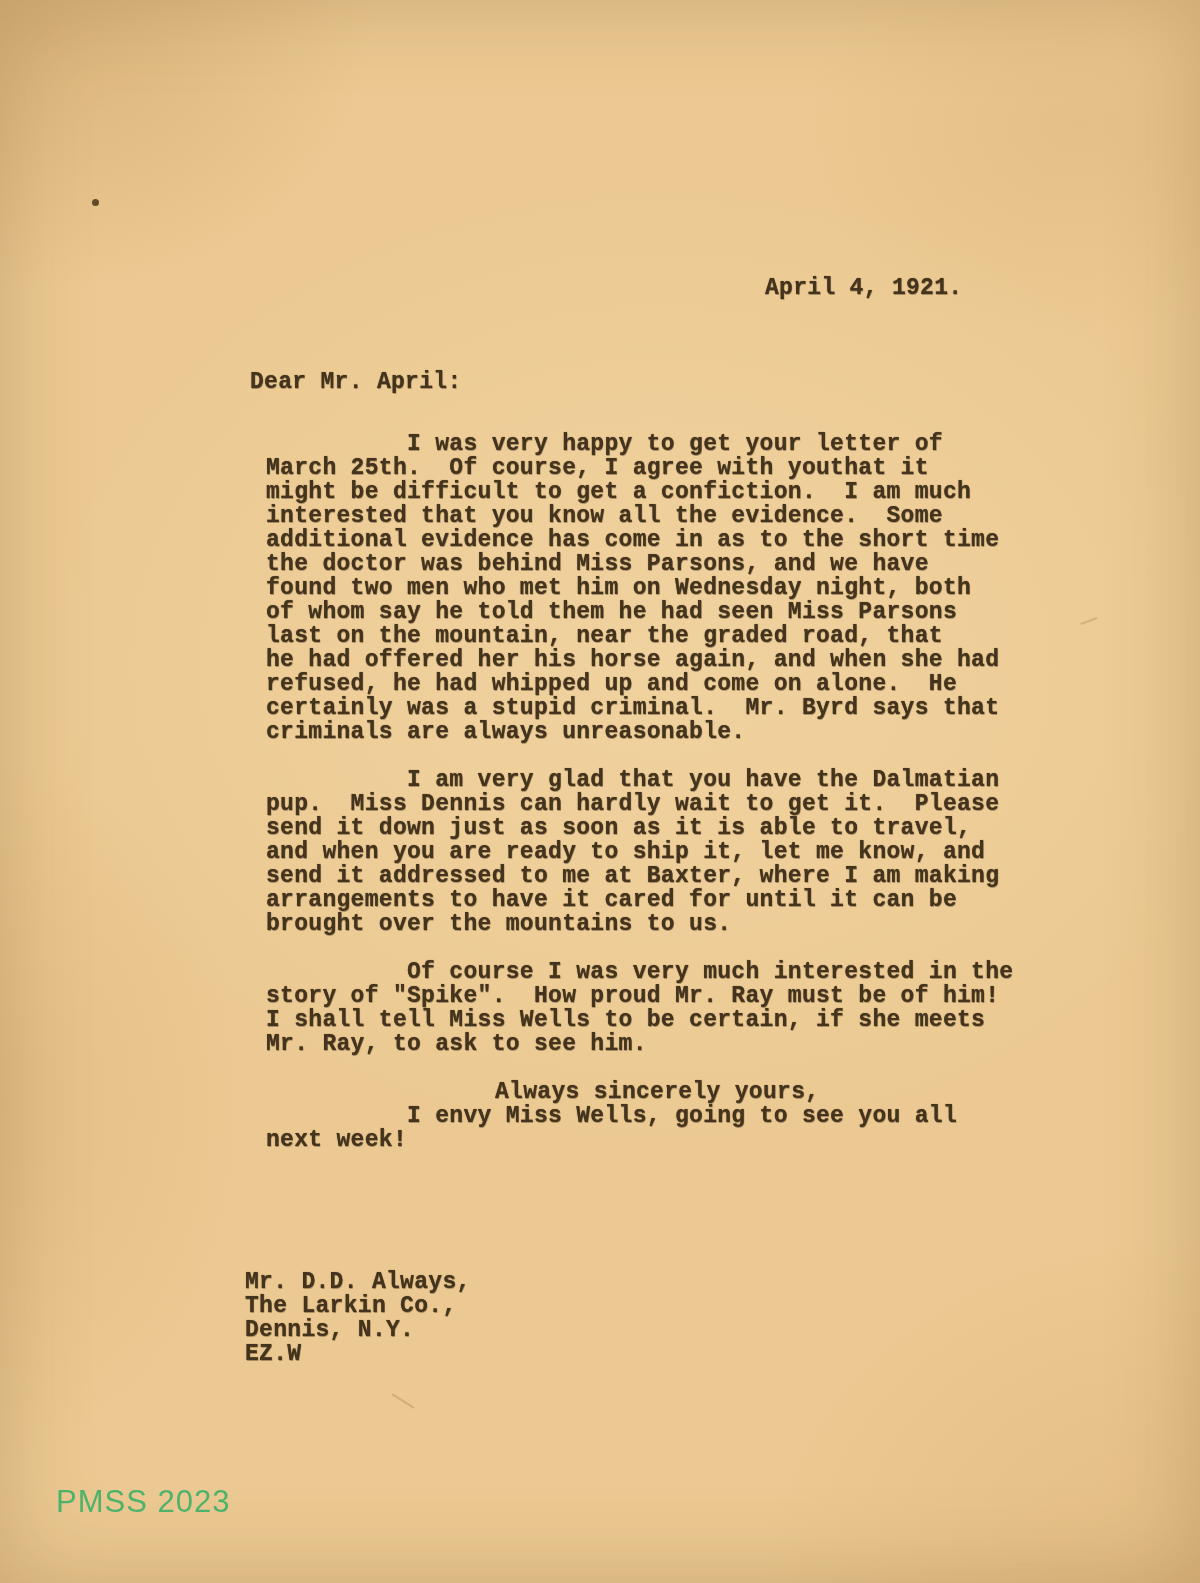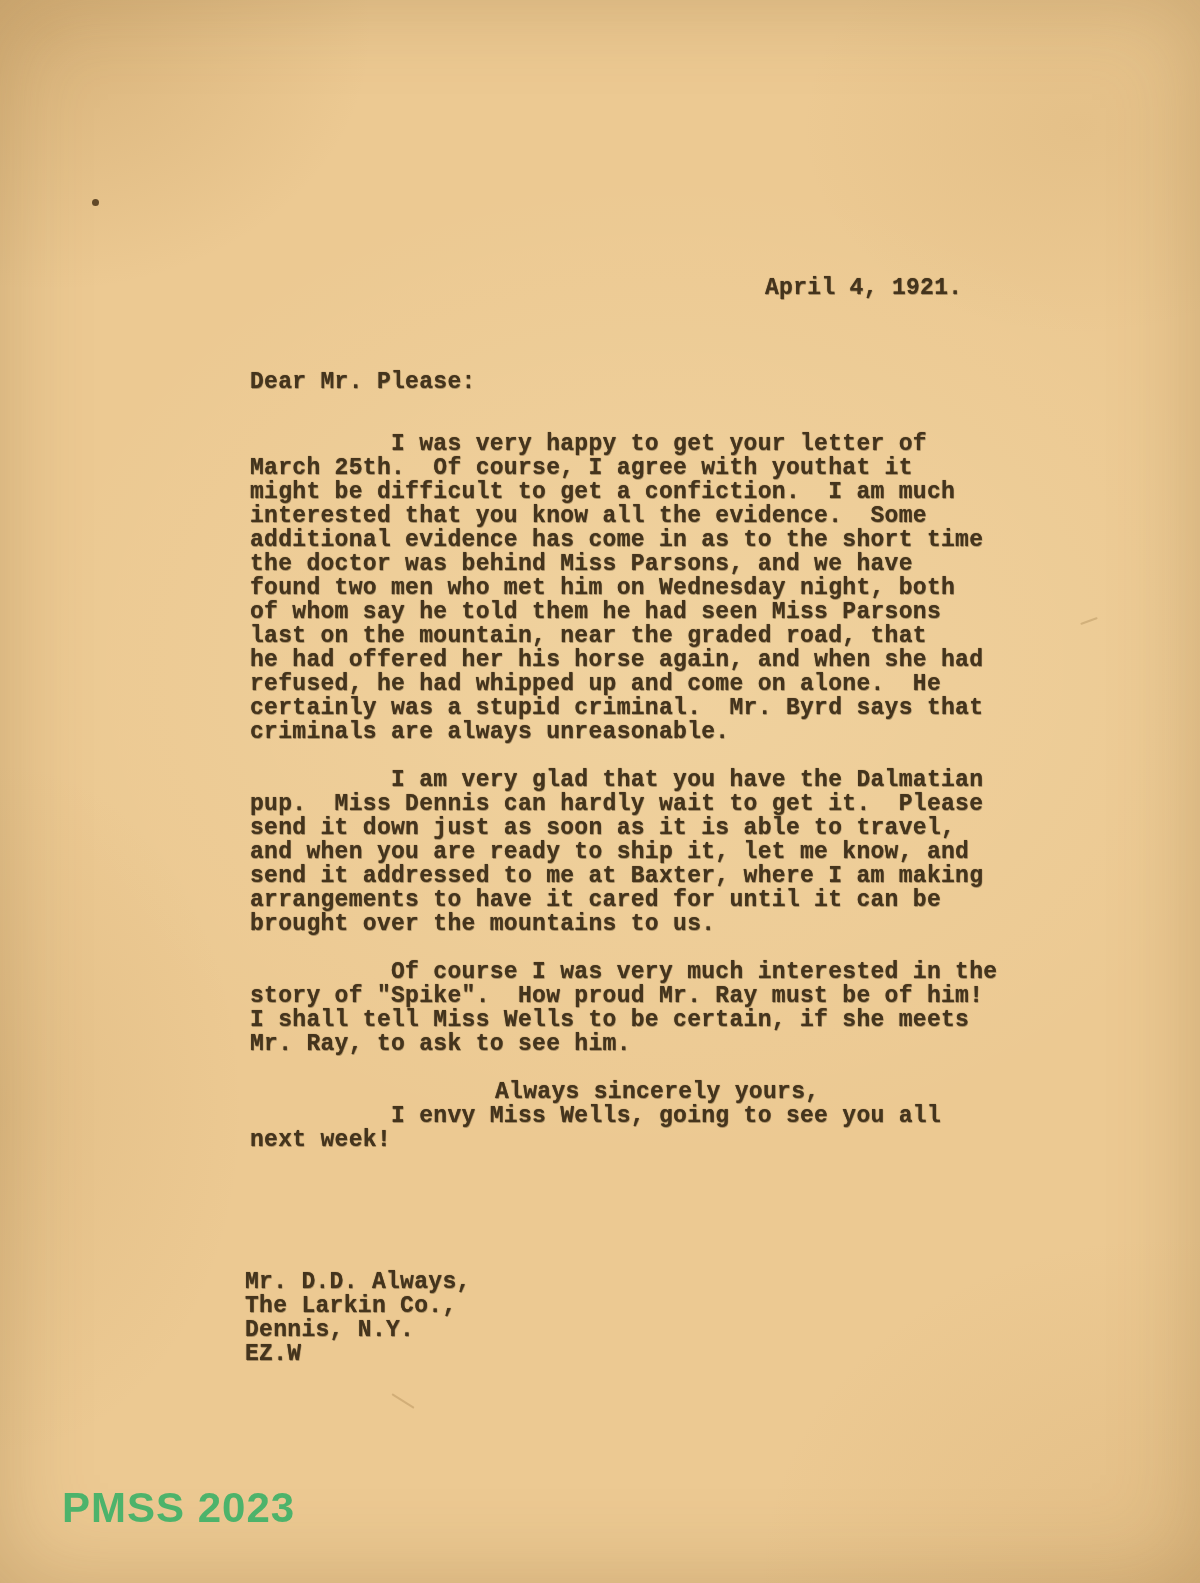--- a/index.html
+++ b/index.html
@@ -40,40 +40,40 @@
   .letter-body {
     position: absolute;
     left: 250px;
     top: 370px;
     width: 800px;
   }
   .salutation {
     margin: 0 0 38px 0;
   }
   .para {
-    margin: 0 0 24px 0;
+    margin: 0 0 24px 16px;
   }
   .closing {
     margin: 24px 0 0 245px;
   }
   .recipient-block {
     position: absolute;
     left: 245px;
     top: 1270px;
   }
   .recipient-line {
     margin: 0;
   }
   .watermark {
     position: absolute;
-    left: 62px;
+    left: 56px;
     top: 1484px;
     font-family: "Liberation Sans", sans-serif;
-    font-size: 42px;
-    font-weight: 700;
+    font-size: 31px;
+    font-weight: 400;
     color: #4db36b;
     letter-spacing: 1px;
     text-shadow: none;
   }
   .speck {
     position: absolute;
     left: 92px;
     top: 199px;
     width: 7px;
     height: 7px;
@@ -94,21 +94,21 @@
 
 <div class="page">
 
   <div class="speck"></div>
   <div class="fiber-1"></div>
   <div class="fiber-2"></div>
 
   <div class="typewriter date-line">April 4, 1921.</div>
 
   <div class="letter-body">
-    <div class="typewriter salutation">Dear Mr. Please:</div>
+    <div class="typewriter salutation">Dear Mr. April:</div>
 
     <div class="typewriter para">          I was very happy to get your letter of
 March 25th.  Of course, I agree with youthat it
 might be difficult to get a confiction.  I am much
 interested that you know all the evidence.  Some
 additional evidence has come in as to the short time
 the doctor was behind Miss Parsons, and we have
 found two men who met him on Wednesday night, both
 of whom say he told them he had seen Miss Parsons
 last on the mountain, near the graded road, that

